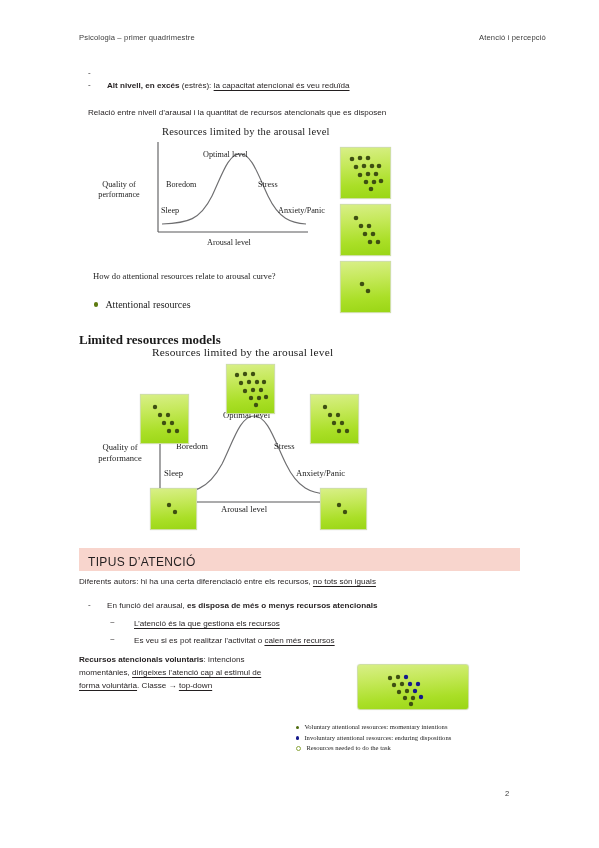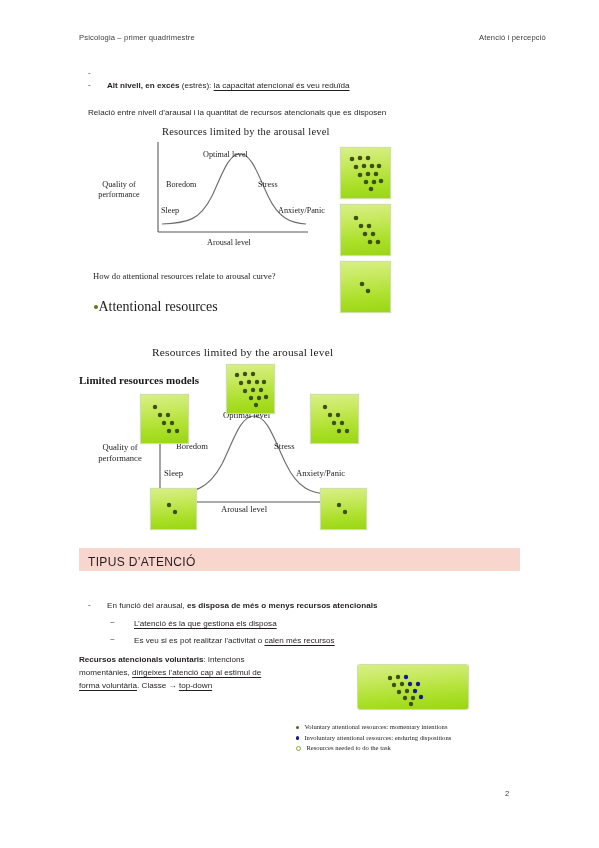--- a/index.html
+++ b/index.html
@@ -108,38 +108,38 @@
     font-family: "Liberation Serif", serif;
     font-size: 8.6px;
     color: #1d1d1d;
   }
   .bullet-attres {
     position: absolute;
     top: 299px;
     left: 94px;
     display: flex;
     align-items: center;
+    gap: 7px;
     font-family: "Liberation Serif", serif;
-    font-size: 14px;
+    font-size: 10px;
     color: #1d1d1d;
   }
   .dot-olive {
     width: 4.4px; height: 4.4px; border-radius: 50%;
     background: #5d7a10;
     display: inline-block;
   }
   .h-limited {
     position: absolute;
     top: 332px;
     left: 79px;
     font-family: "Liberation Serif", serif;
     font-weight: bold;
-    font-size: 11px;
+    font-size: 13px;
     color: #1a1a1a;
-    margin-top: 42px;
   }
 
   
   .fig2 {
     position: absolute;
     top: 346px;
     left: 88px;
     width: 430px;
     height: 195px;
   }
@@ -420,29 +420,30 @@
             <circle cx="24" cy="23" r="2.2"></circle>
         </g>
       </svg>
     </div>
   </div>
 
   <div class="banner">
     <div class="banner-label">TIPUS D’ATENCIÓ</div>
   </div>
 
+  <div class="para-autors txt"><span>Diferents autors: hi ha una certa diferenciació entre els recursos, </span><span class="u">no tots són iguals</span></div>
 
   <div class="list2">
     <div class="dash-row">
       <span class="dash-mark">-</span>
       <span class="dash-body"><span>En funció del arausal, </span><span class="b">es disposa de més o menys recursos atencionals</span></span>
     </div>
     <div class="sub-row">
       <span class="sub-mark">~</span>
-      <span class="dash-body"><span class="u">L’atenció és la que gestiona els disposa</span></span>
+      <span class="dash-body"><span class="u">L’atenció és la que gestiona els recursos</span></span>
     </div>
     <div class="sub-row">
       <span class="sub-mark">~</span>
       <span class="dash-body"><span>Es veu si es pot realitzar l’activitat o </span><span class="u">calen més recursos</span></span>
     </div>
   </div>
 
   <div class="col-left">
     <div class="blk"><span class="b">Recursos atencionals voluntaris</span><span>: intencions momentànies, </span><span class="u">dirigeixes l’atenció cap al estimul de forma voluntària</span><span>. Classe → </span><span class="u">top-down</span></div>
   </div>

